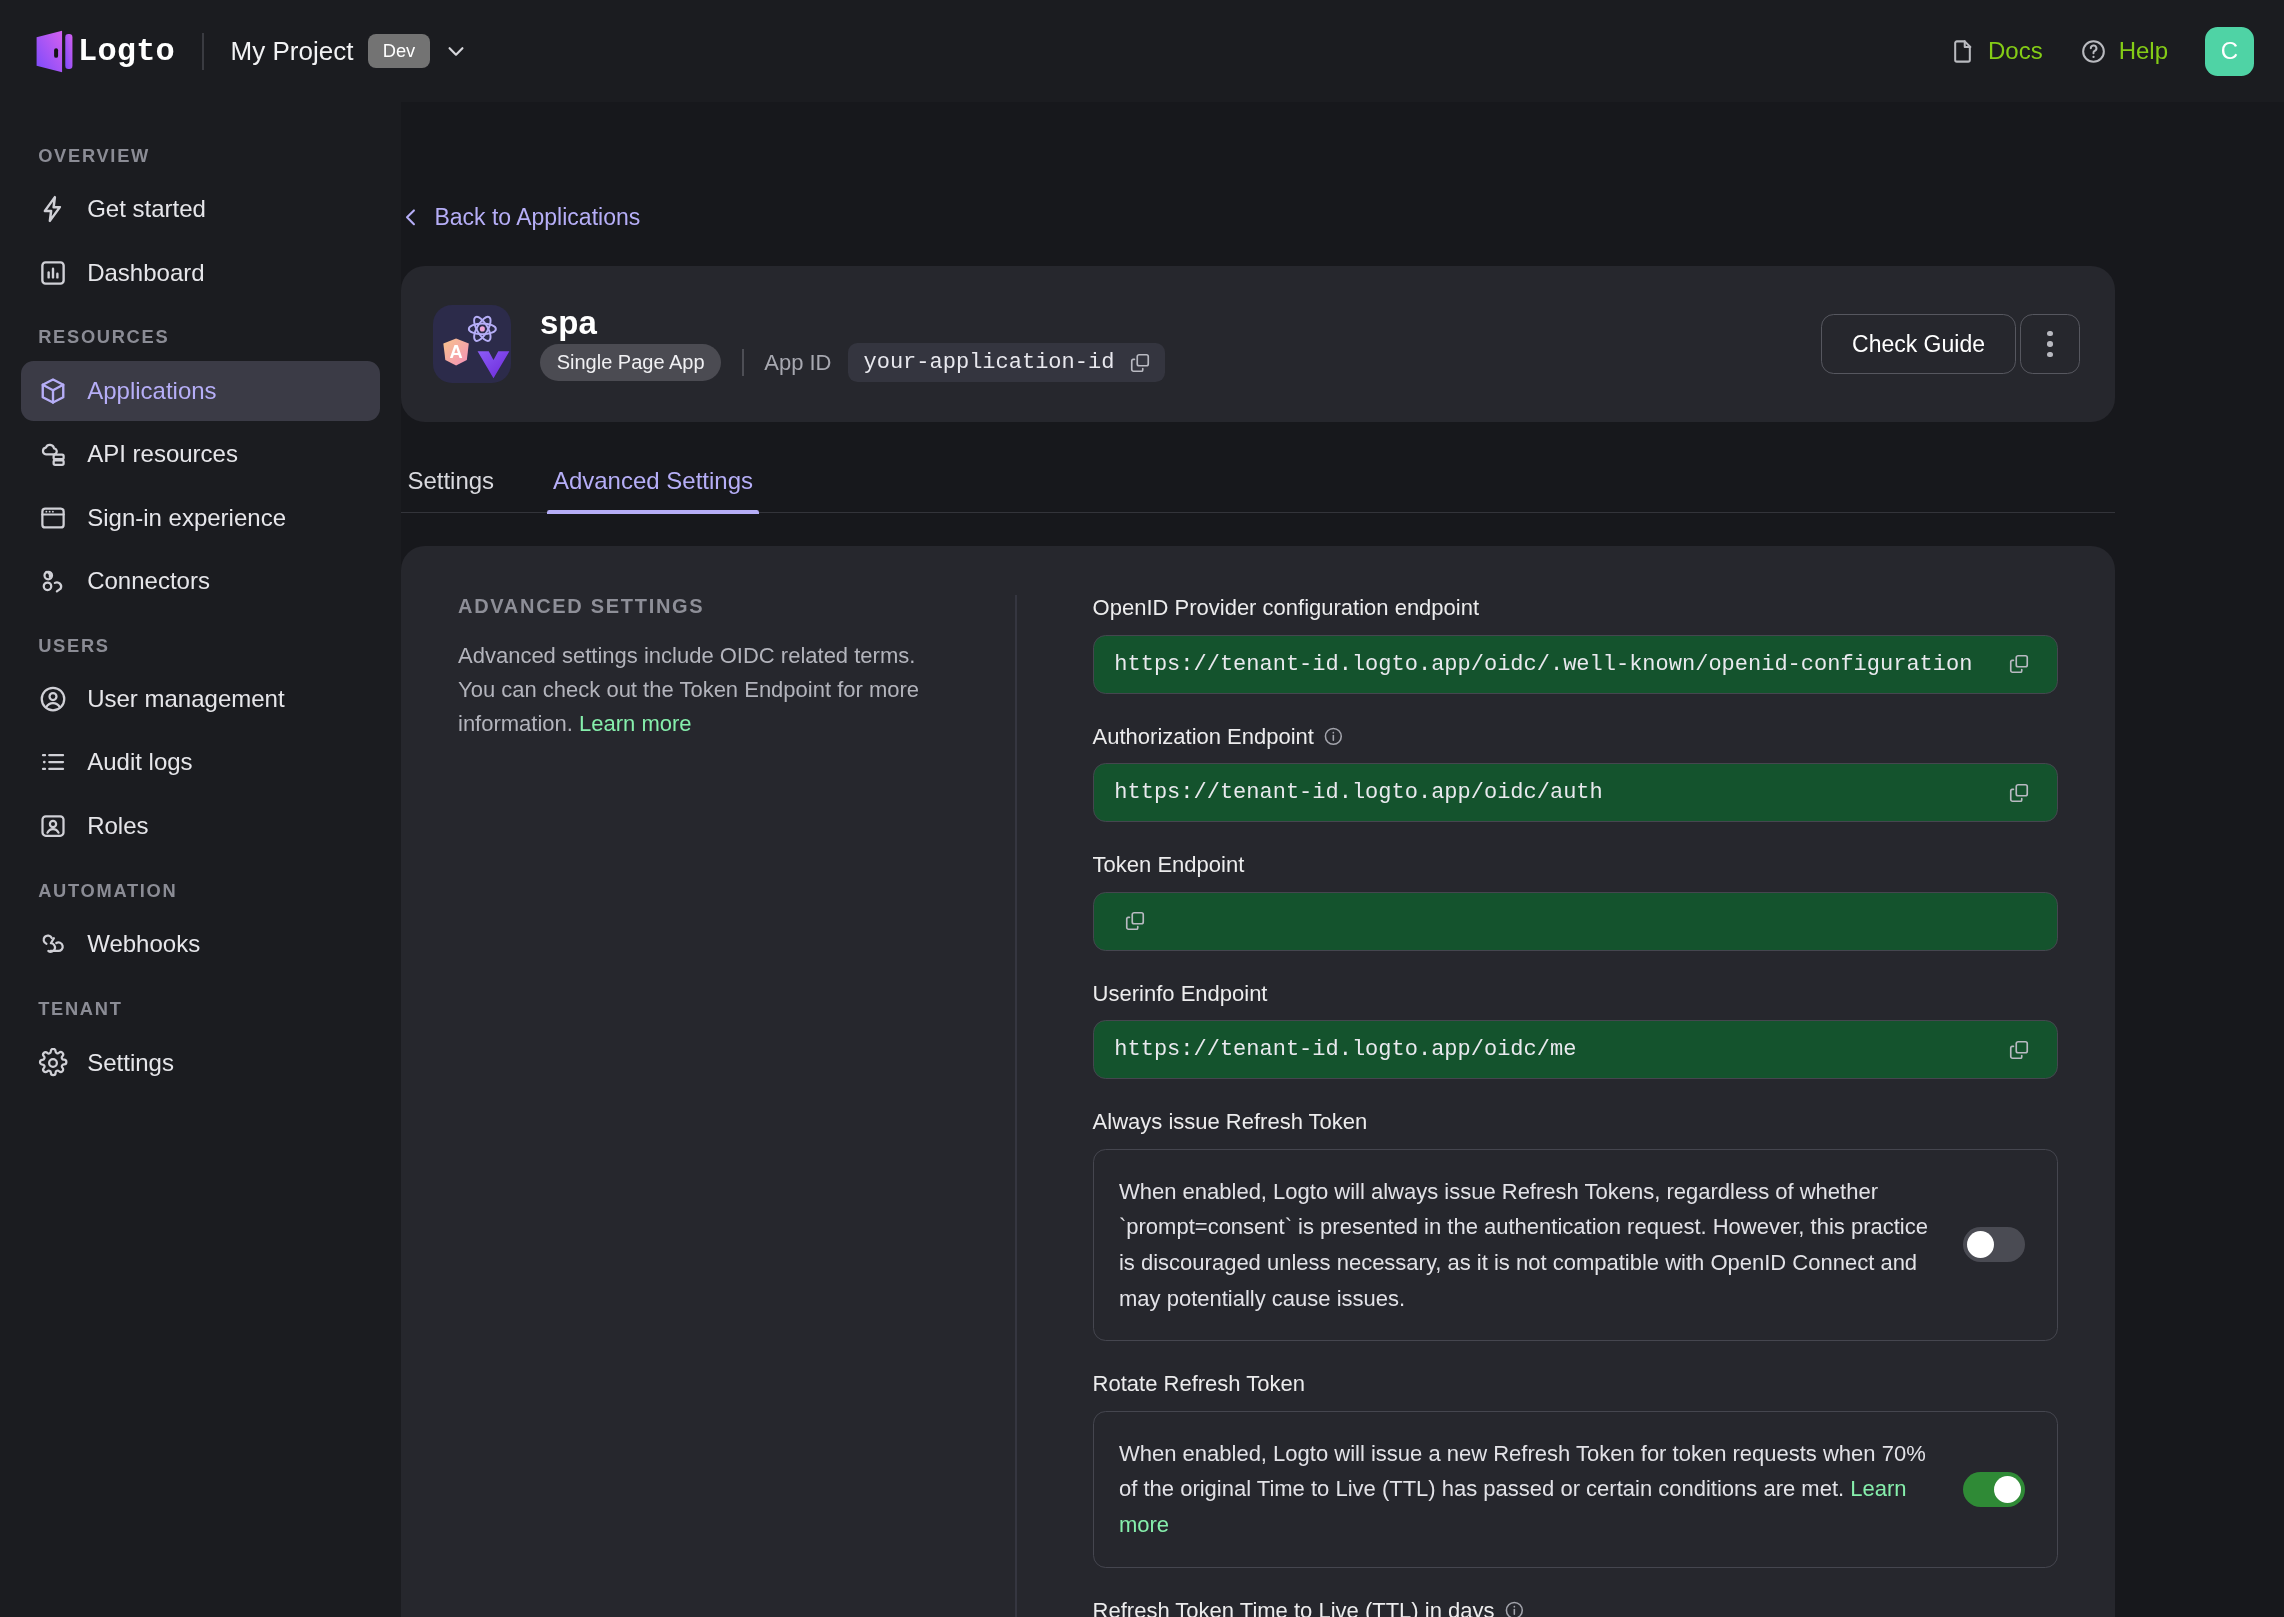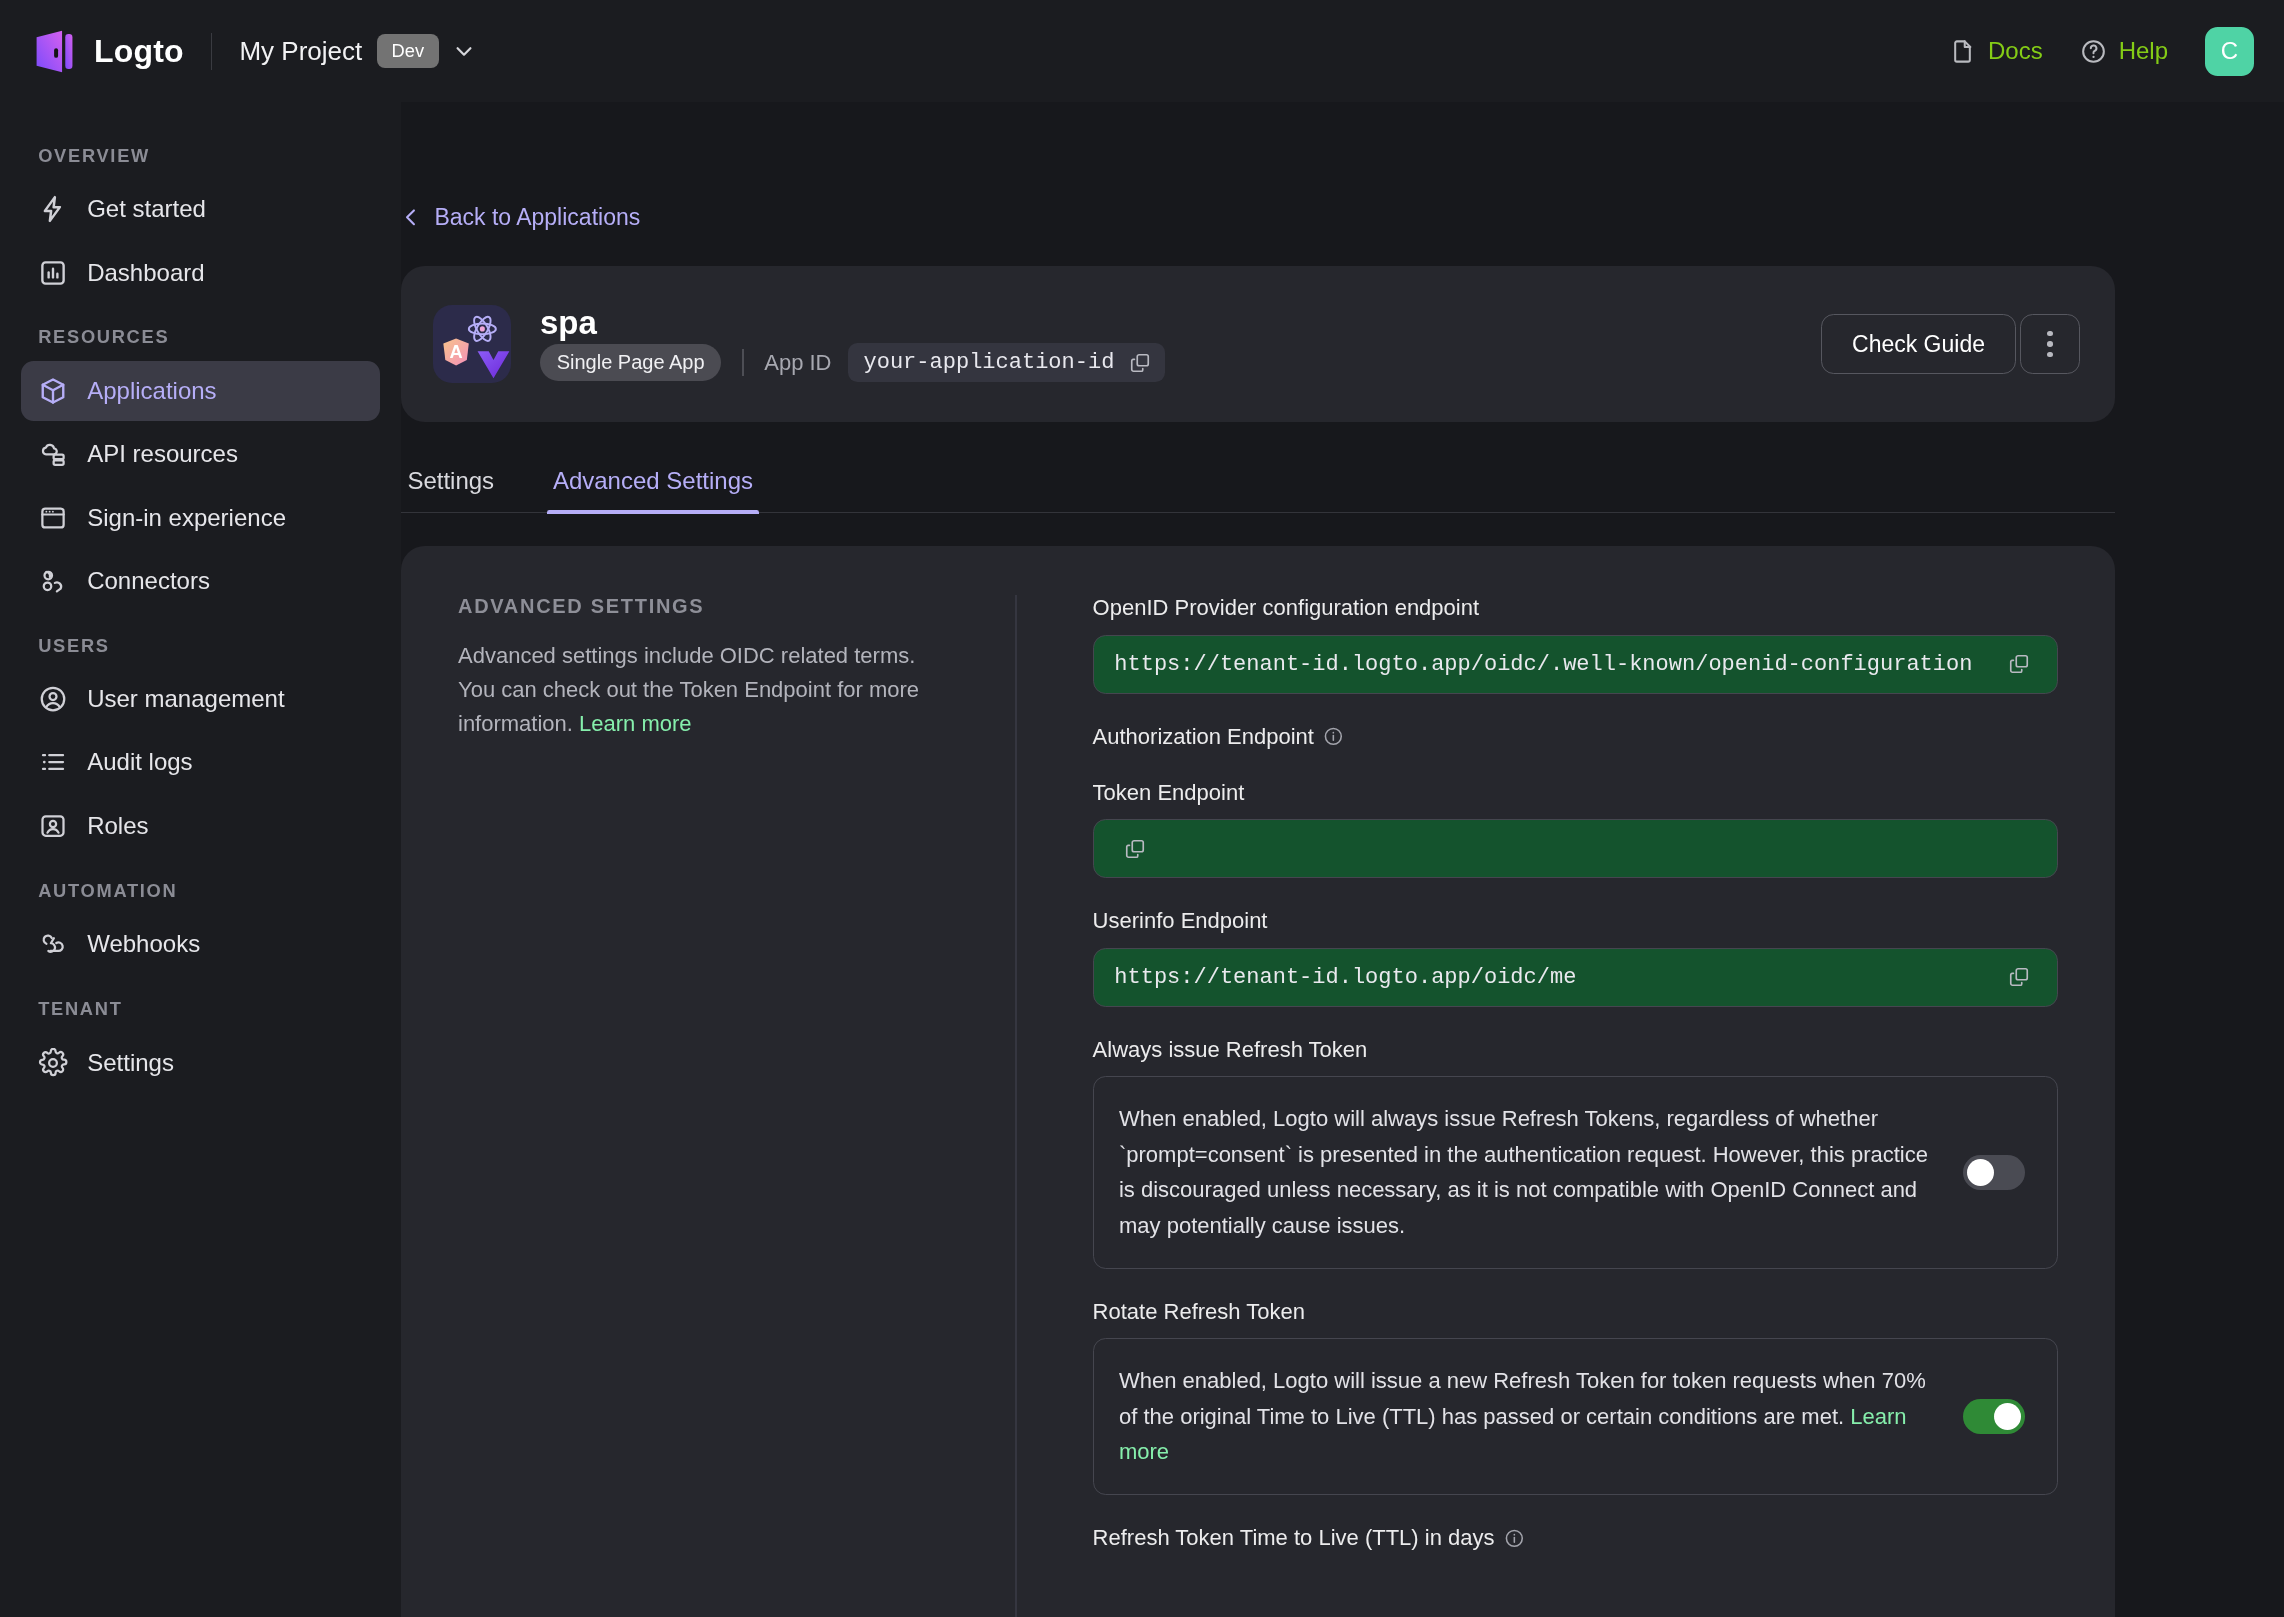--- a/index.html
+++ b/index.html
@@ -12,21 +12,21 @@
   .app { display: flex; flex-direction: column; width: 2284px; height: 1618px; }
 
   
   .topbar {
     height: 102px; flex: 0 0 102px;
     background: #1b1c20;
     display: flex; align-items: center;
     padding: 0 30px 0 35px;
     position: relative;
   }
-  .brand { display: flex; align-items: center; gap: 16px; }
+  .brand { display: flex; align-items: center; gap: 0; font-family: Liberation Mono, monospace; }
   .logo-mark { width: 43px; height: 45px; display:block; }
   .brand-name { font-size: 32px; font-weight: 700; color: #ffffff; letter-spacing: 0.2px; }
   .v-sep { width: 1.6px; height: 37px; background: #3a3b41; margin: 0 27px; }
   .project { display: flex; align-items: center; gap: 14.3px; cursor: pointer; }
   .project-name { font-size: 26px; color: #f2f2f4; font-weight: 400; }
   .badge-dev {
     background: #737373; color: #fff; font-size: 18.3px;
     padding: 5.6px 15px; border-radius: 8px; font-weight: 400;
   }
   .chev-down { width: 22px; height: 22px; display:block; }
@@ -446,20 +446,29 @@
 
           <div class="field">
             <div class="field-label">
               <span>Authorization Endpoint</span>
               <svg class="info-icon" viewBox="0 0 24 24" fill="none" stroke="#a3a4ac" stroke-width="1.8" stroke-linecap="round">
                   <circle cx="12" cy="12" r="9.2"></circle>
                   <line x1="12" y1="11" x2="12" y2="16.4"></line>
                   <circle cx="12" cy="7.8" r="1" fill="#a3a4ac" stroke="none"></circle>
                 </svg>
             </div>
+            <div class="input-box">
+              <div class="val">https://tenant-id.logto.app/oidc/auth</div>
+              <div class="copy-btn">
+                <svg class="copy-icon" viewBox="0 0 24 24" fill="none" stroke="#b9bac2" stroke-width="1.8" stroke-linecap="round" stroke-linejoin="round">
+                    <rect x="9" y="3" width="12" height="12" rx="2"></rect>
+                    <path d="M15 18v1.5A1.5 1.5 0 0 1 13.5 21H5a2 2 0 0 1-2-2V9.5A1.5 1.5 0 0 1 4.5 8H6"></path>
+                  </svg>
+              </div>
+            </div>
           </div>
 
           <div class="field">
             <div class="field-label">
                 <span>Token Endpoint</span>
               </div>
             <div class="input-box">
               <div class="copy-btn">
                 <svg class="copy-icon" viewBox="0 0 24 24" fill="none" stroke="#b9bac2" stroke-width="1.8" stroke-linecap="round" stroke-linejoin="round">
                     <rect x="9" y="3" width="12" height="12" rx="2"></rect>

